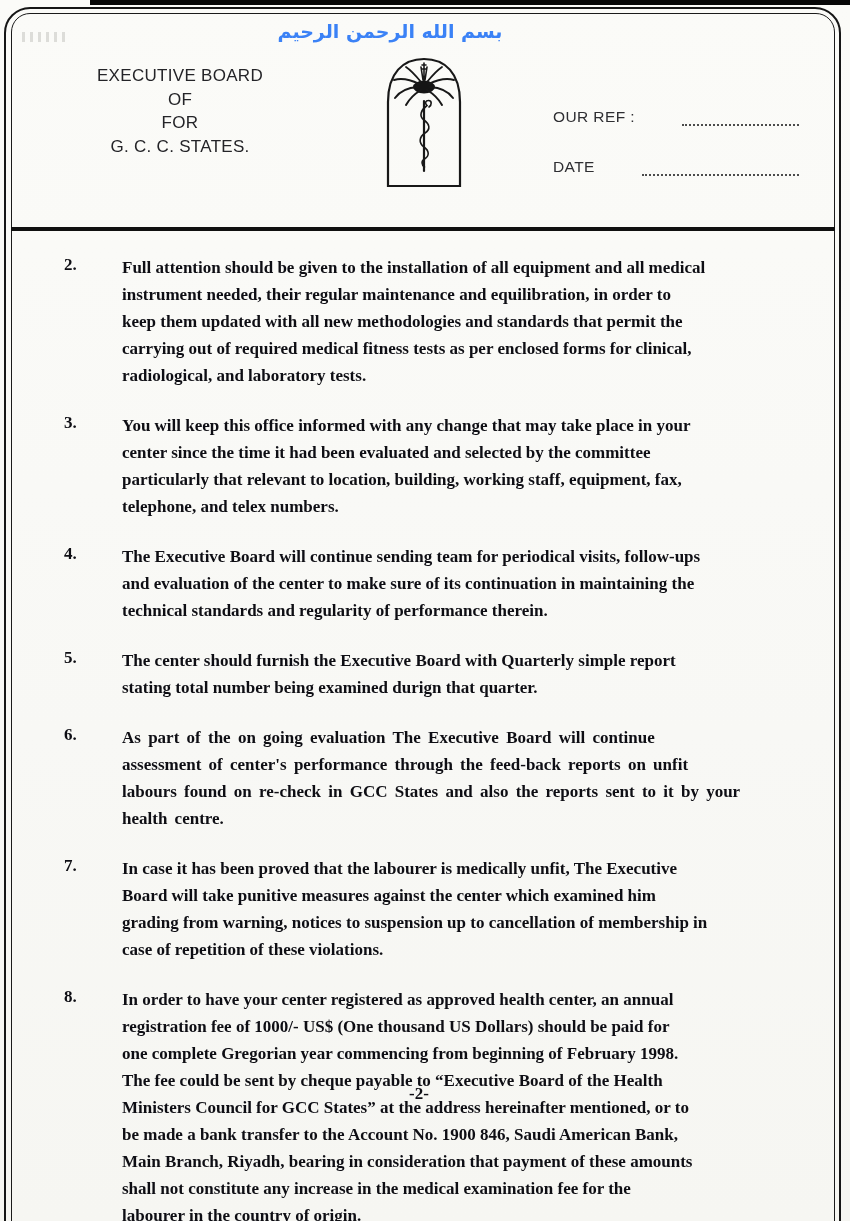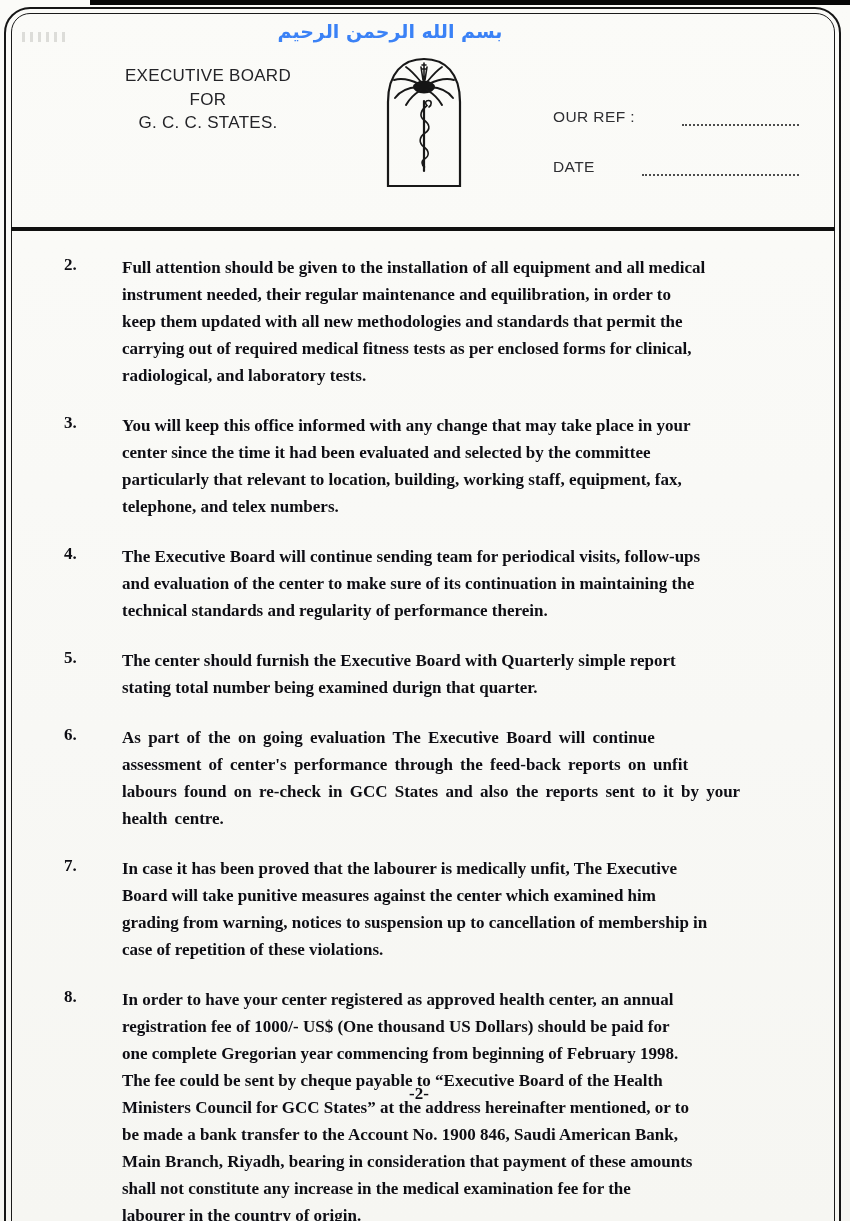--- a/index.html
+++ b/index.html
@@ -38,21 +38,21 @@
   .bismillah {
     position: absolute; top: 20px; left: 0; right: 70px;
     text-align: center;
     font-family: "DejaVu Sans", sans-serif;
     font-weight: 700; font-size: 19px;
     color: #3b82f6;
     direction: rtl;
   }
 
   .org-block {
-    position: absolute; top: 64px; left: 28px; width: 360px;
+    position: absolute; top: 64px; left: 0; width: 360px;
     text-align: center;
     font-family: "Liberation Sans", sans-serif;
     font-size: 17px; line-height: 23.5px;
     color: #242428;
     letter-spacing: .3px;
   }
 
   .logo-wrap { position: absolute; top: 54px; left: 383px; width: 82px; height: 136px; }
 
   .ref-block {
@@ -103,20 +103,21 @@
 <div class="scan-top-strip"></div>
 <div class="scan-smudge"></div>
 
 <div class="frame-outer"></div>
 <div class="frame-inner"></div>
 
 <div class="bismillah">بسم الله الرحمن الرحيم</div>
 
 <div class="org-block">
   <div>EXECUTIVE BOARD</div>
+  <div>OF</div>
   <div>FOR</div>
   <div>G. C. C. STATES.</div>
 </div>
 
 <div class="logo-wrap">
   <svg width="82" height="136" viewBox="0 0 82 136" xmlns="http://www.w3.org/2000/svg">
 
     <path class="ln" stroke-width="2.2" d="M5,132 L5,48 C5,19 20,5 41,5 C62,5 77,19 77,48 L77,132 Z"></path>
 
     <path class="ln" stroke-width="1.6" d="M41,9 L41,27 M38,13 L40,26 M44,13 L42,26 M39,11 L43,11 M38.5,15 L43.5,15"></path>

